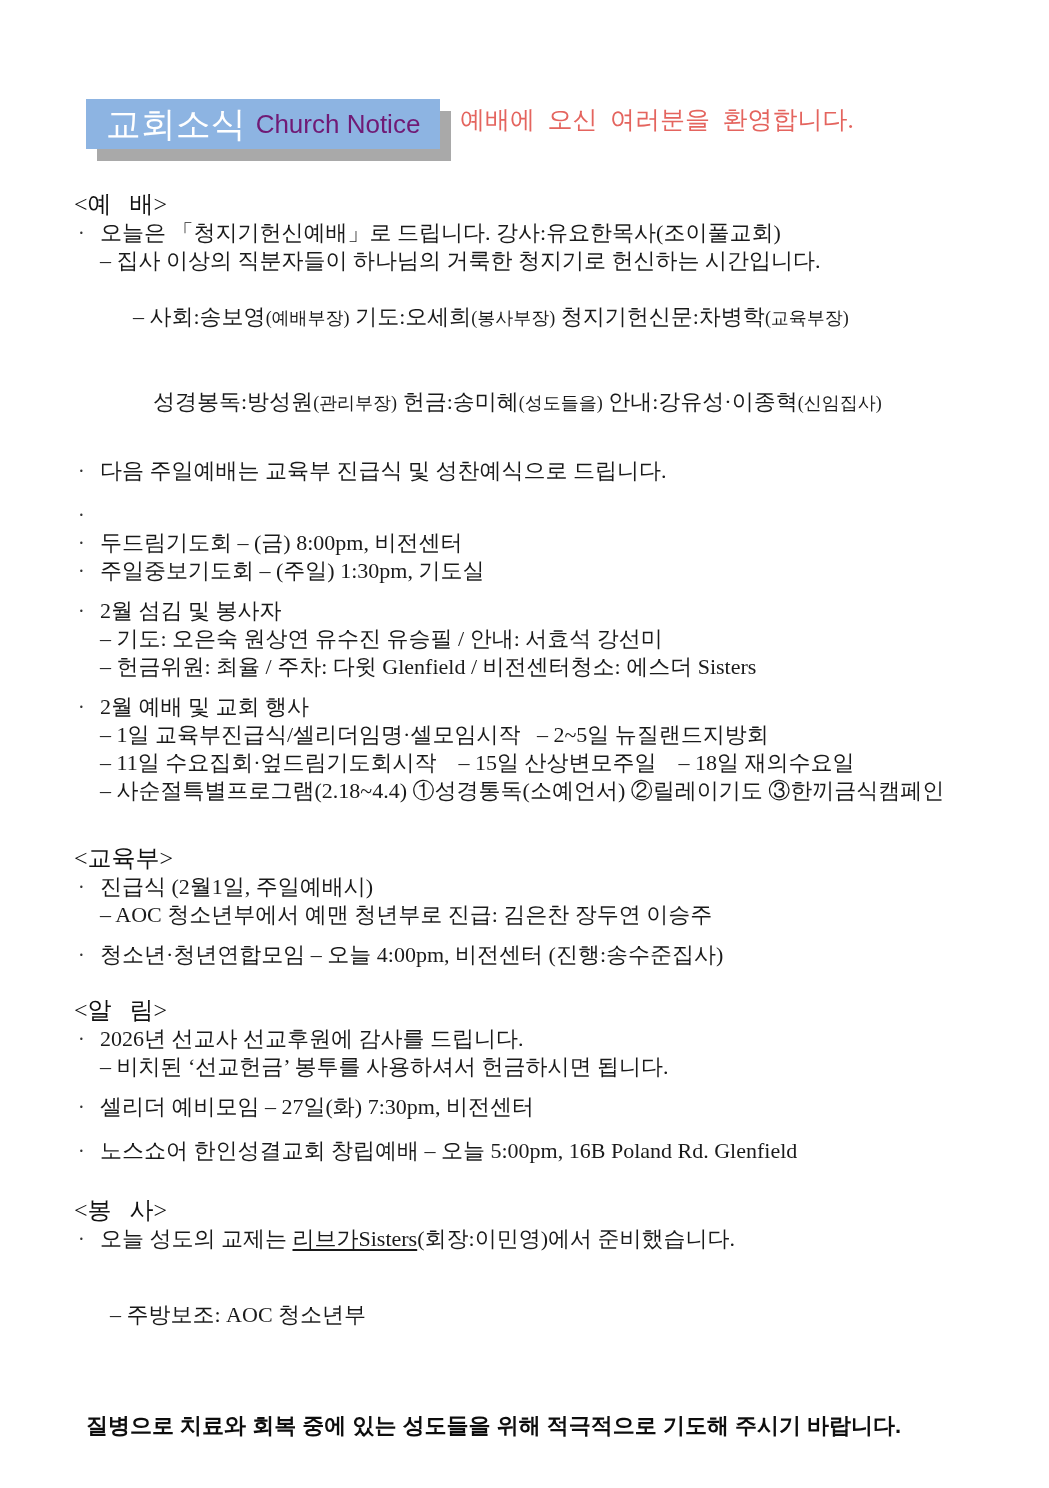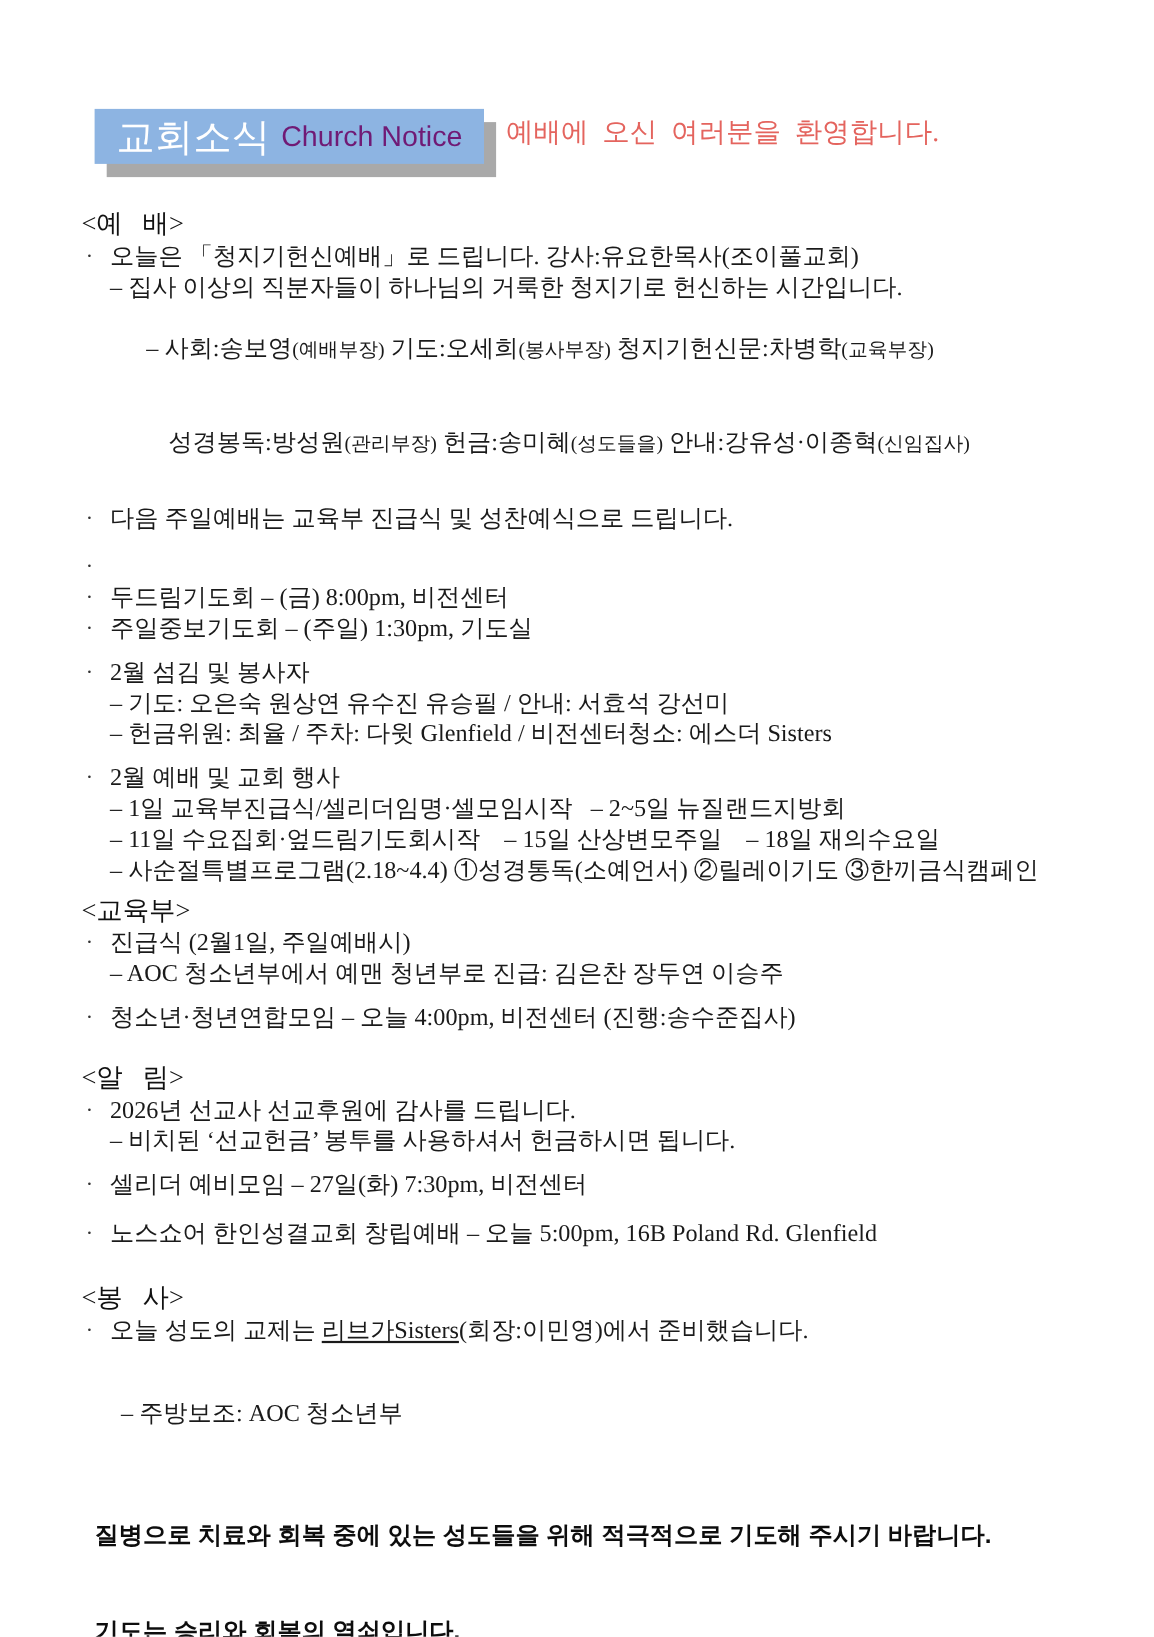--- a/index.html
+++ b/index.html
@@ -51,21 +51,21 @@
     font-size: 20px; color: #333;
   }
   .dash { margin-left: 26px; }
   .cont { margin-left: 46px; }
   .dash2 { margin-left: 36px; margin-top: 48px; }
   .small { font-size: 18px; }
   .zoom-blue { color: var(--zoom_blue, #2323CC); }
   .uline { text-decoration: underline; text-underline-offset: 3px; }
   .gap-12 { margin-top: 12px; }
   .gap-16 { margin-top: 16px; }
-  .gap-22 { margin-top: 8px; }
+  .gap-22 { margin-top: 38px; }
   .gap-26 { margin-top: 26px; }
   .gap-30 { margin-top: 30px; }
   .sec { margin-top: 34px; }
 
   .warn {
     margin-top: 24px; margin-left: 12px;
     font-family: "Liberation Sans", "DejaVu Sans", sans-serif;
     font-weight: 700; font-size: 22px; line-height: 29px;
     color: #0d0d0d; white-space: pre-wrap;
   }

